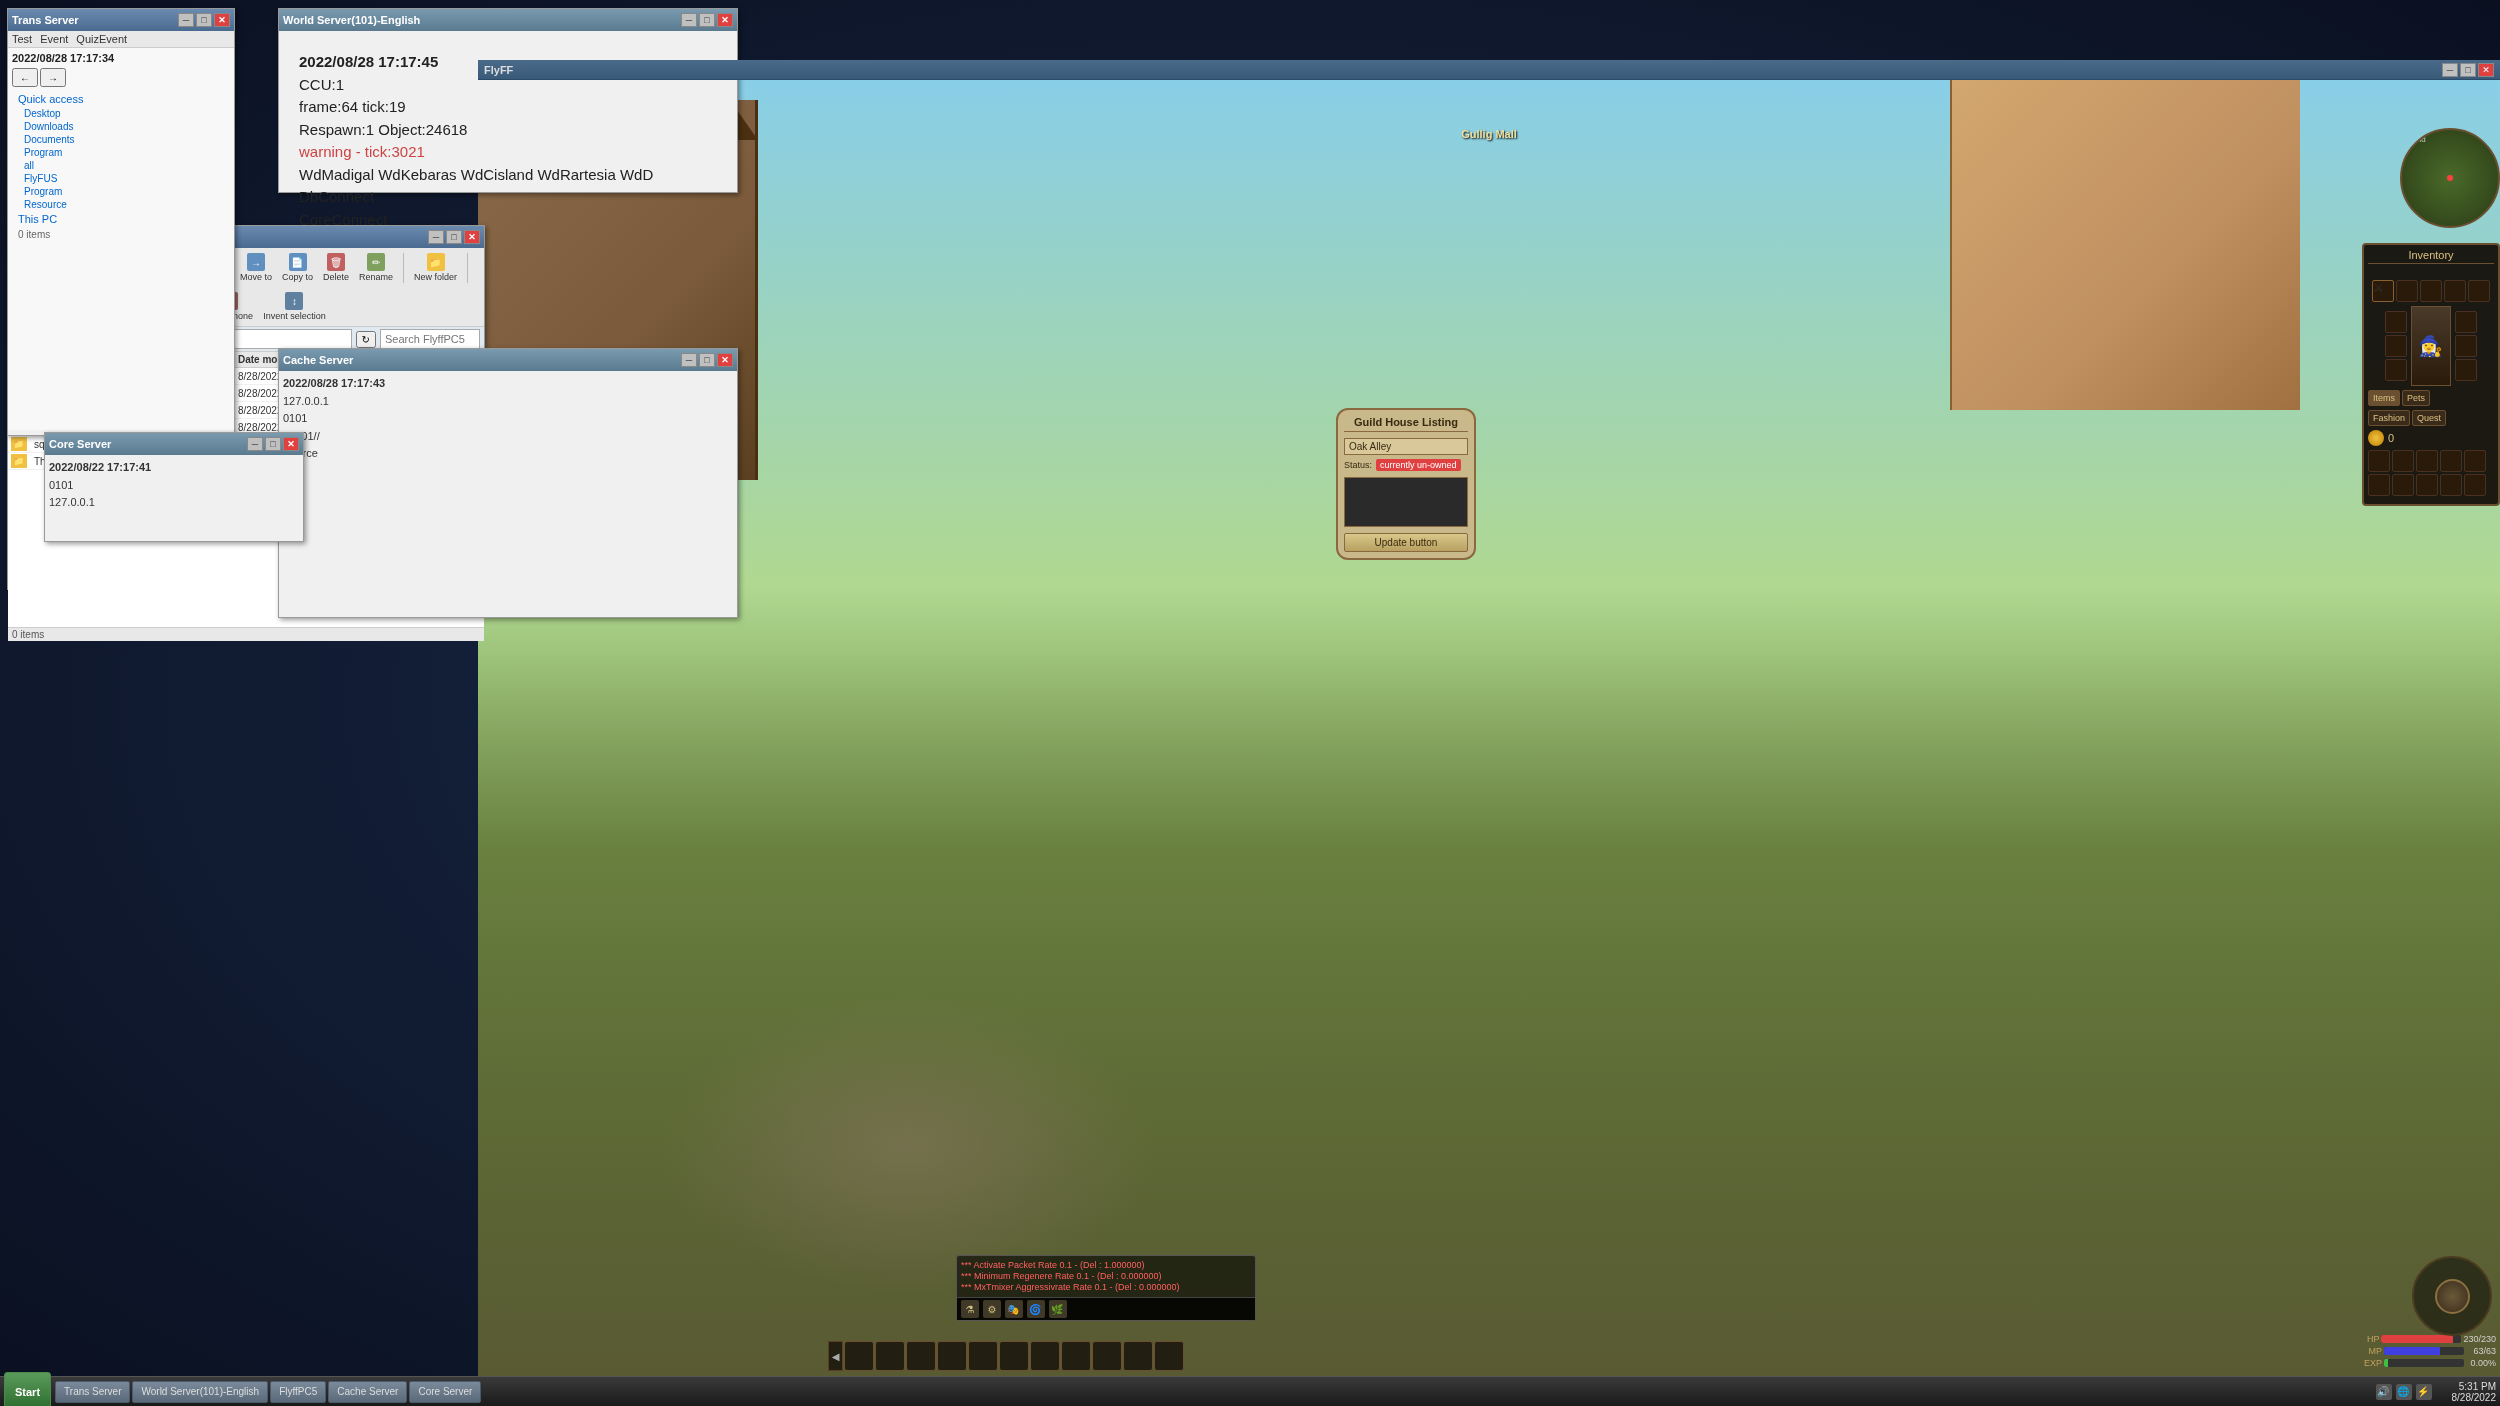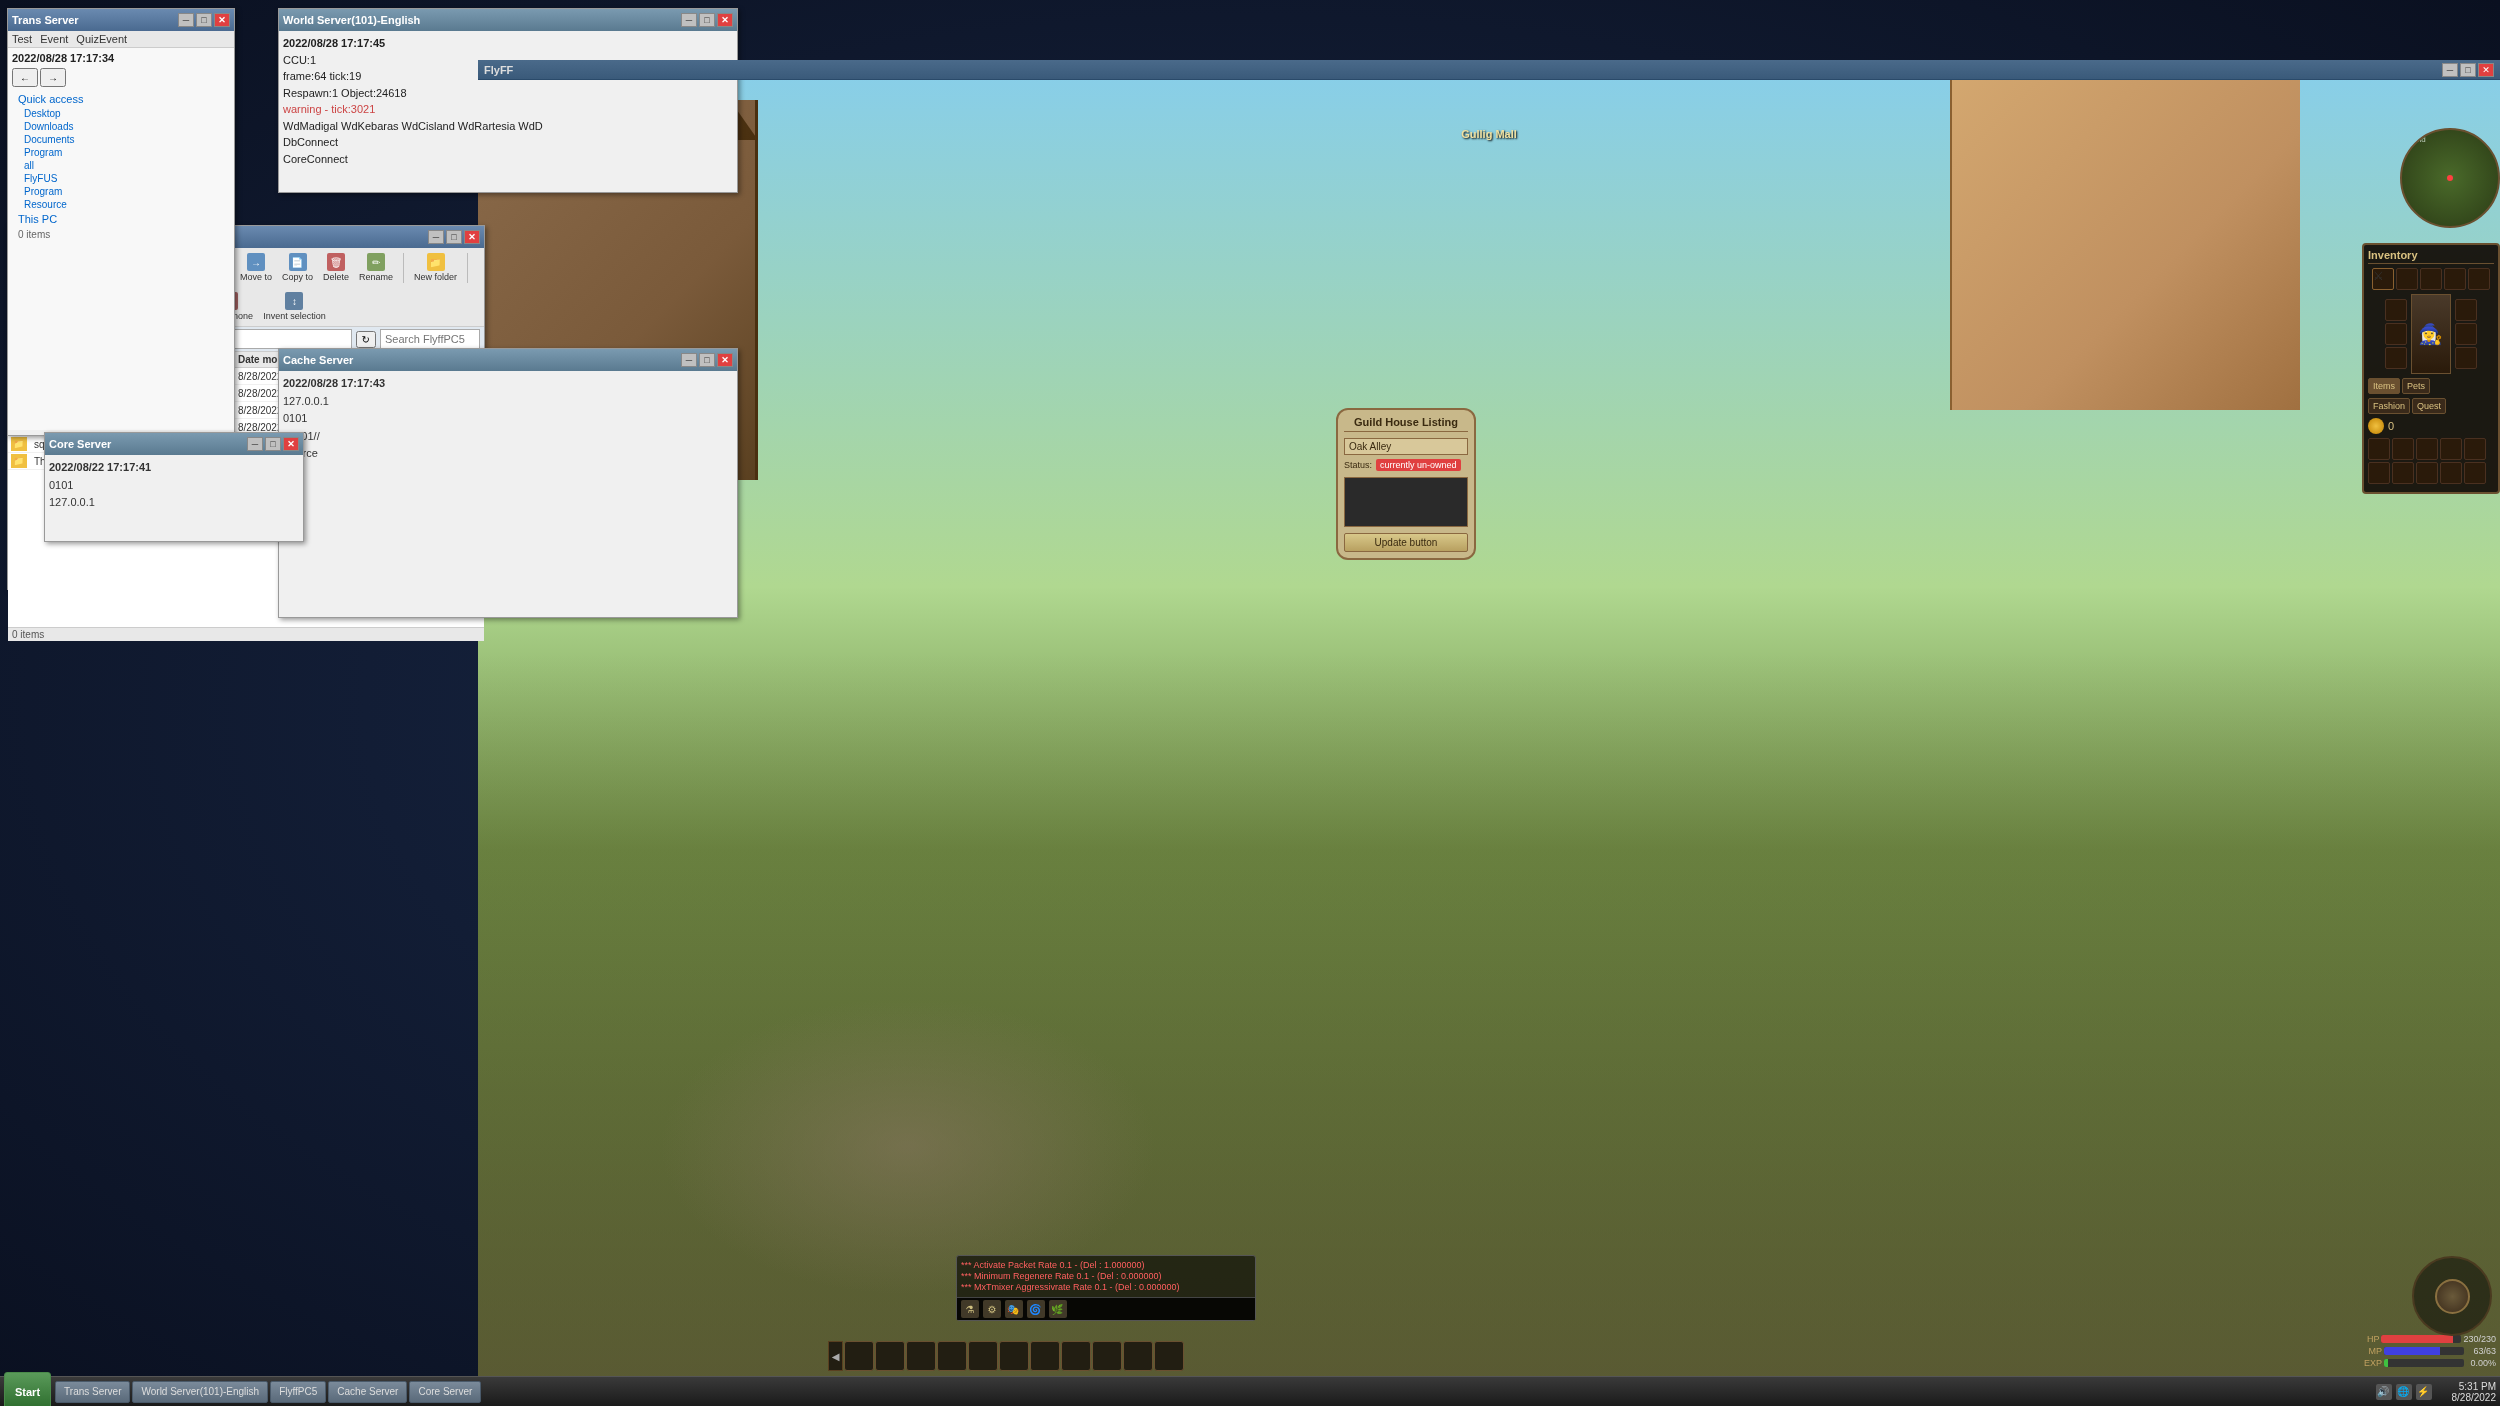--- a/index.html
+++ b/index.html
@@ -90,22 +90,22 @@
 
     
     .world-server {
       left: 278px;
       top: 8px;
       width: 460px;
       height: 185px;
     }
 
     .world-content {
-      padding: 4px;
-      font-size: 11px;
+      padding: 20px;
+      font-size: 15px;
       line-height: 1.5;
       color: #222;
     }
 
     
     .file-explorer {
       left: 7px;
       top: 225px;
       width: 478px;
       height: 365px;
@@ -410,24 +410,25 @@
       right: 0;
       width: 138px;
       background: rgba(20,15,10,0.95);
       border: 2px solid #6a5030;
       border-radius: 4px;
       padding: 4px;
       z-index: 20;
     }
 
     .inv-title {
+      text-align: center;
       color: #d8c080;
       font-size: 11px;
-      font-weight: bold;
-      margin-bottom: 4px;
+      font-weight: normal;
+      margin-bottom: 16px;
       border-bottom: 1px solid #6a5030;
       padding-bottom: 2px;
     }
 
     .inv-grid {
       display: grid;
       grid-template-columns: repeat(5, 22px);
       gap: 2px;
       margin-bottom: 4px;
     }

